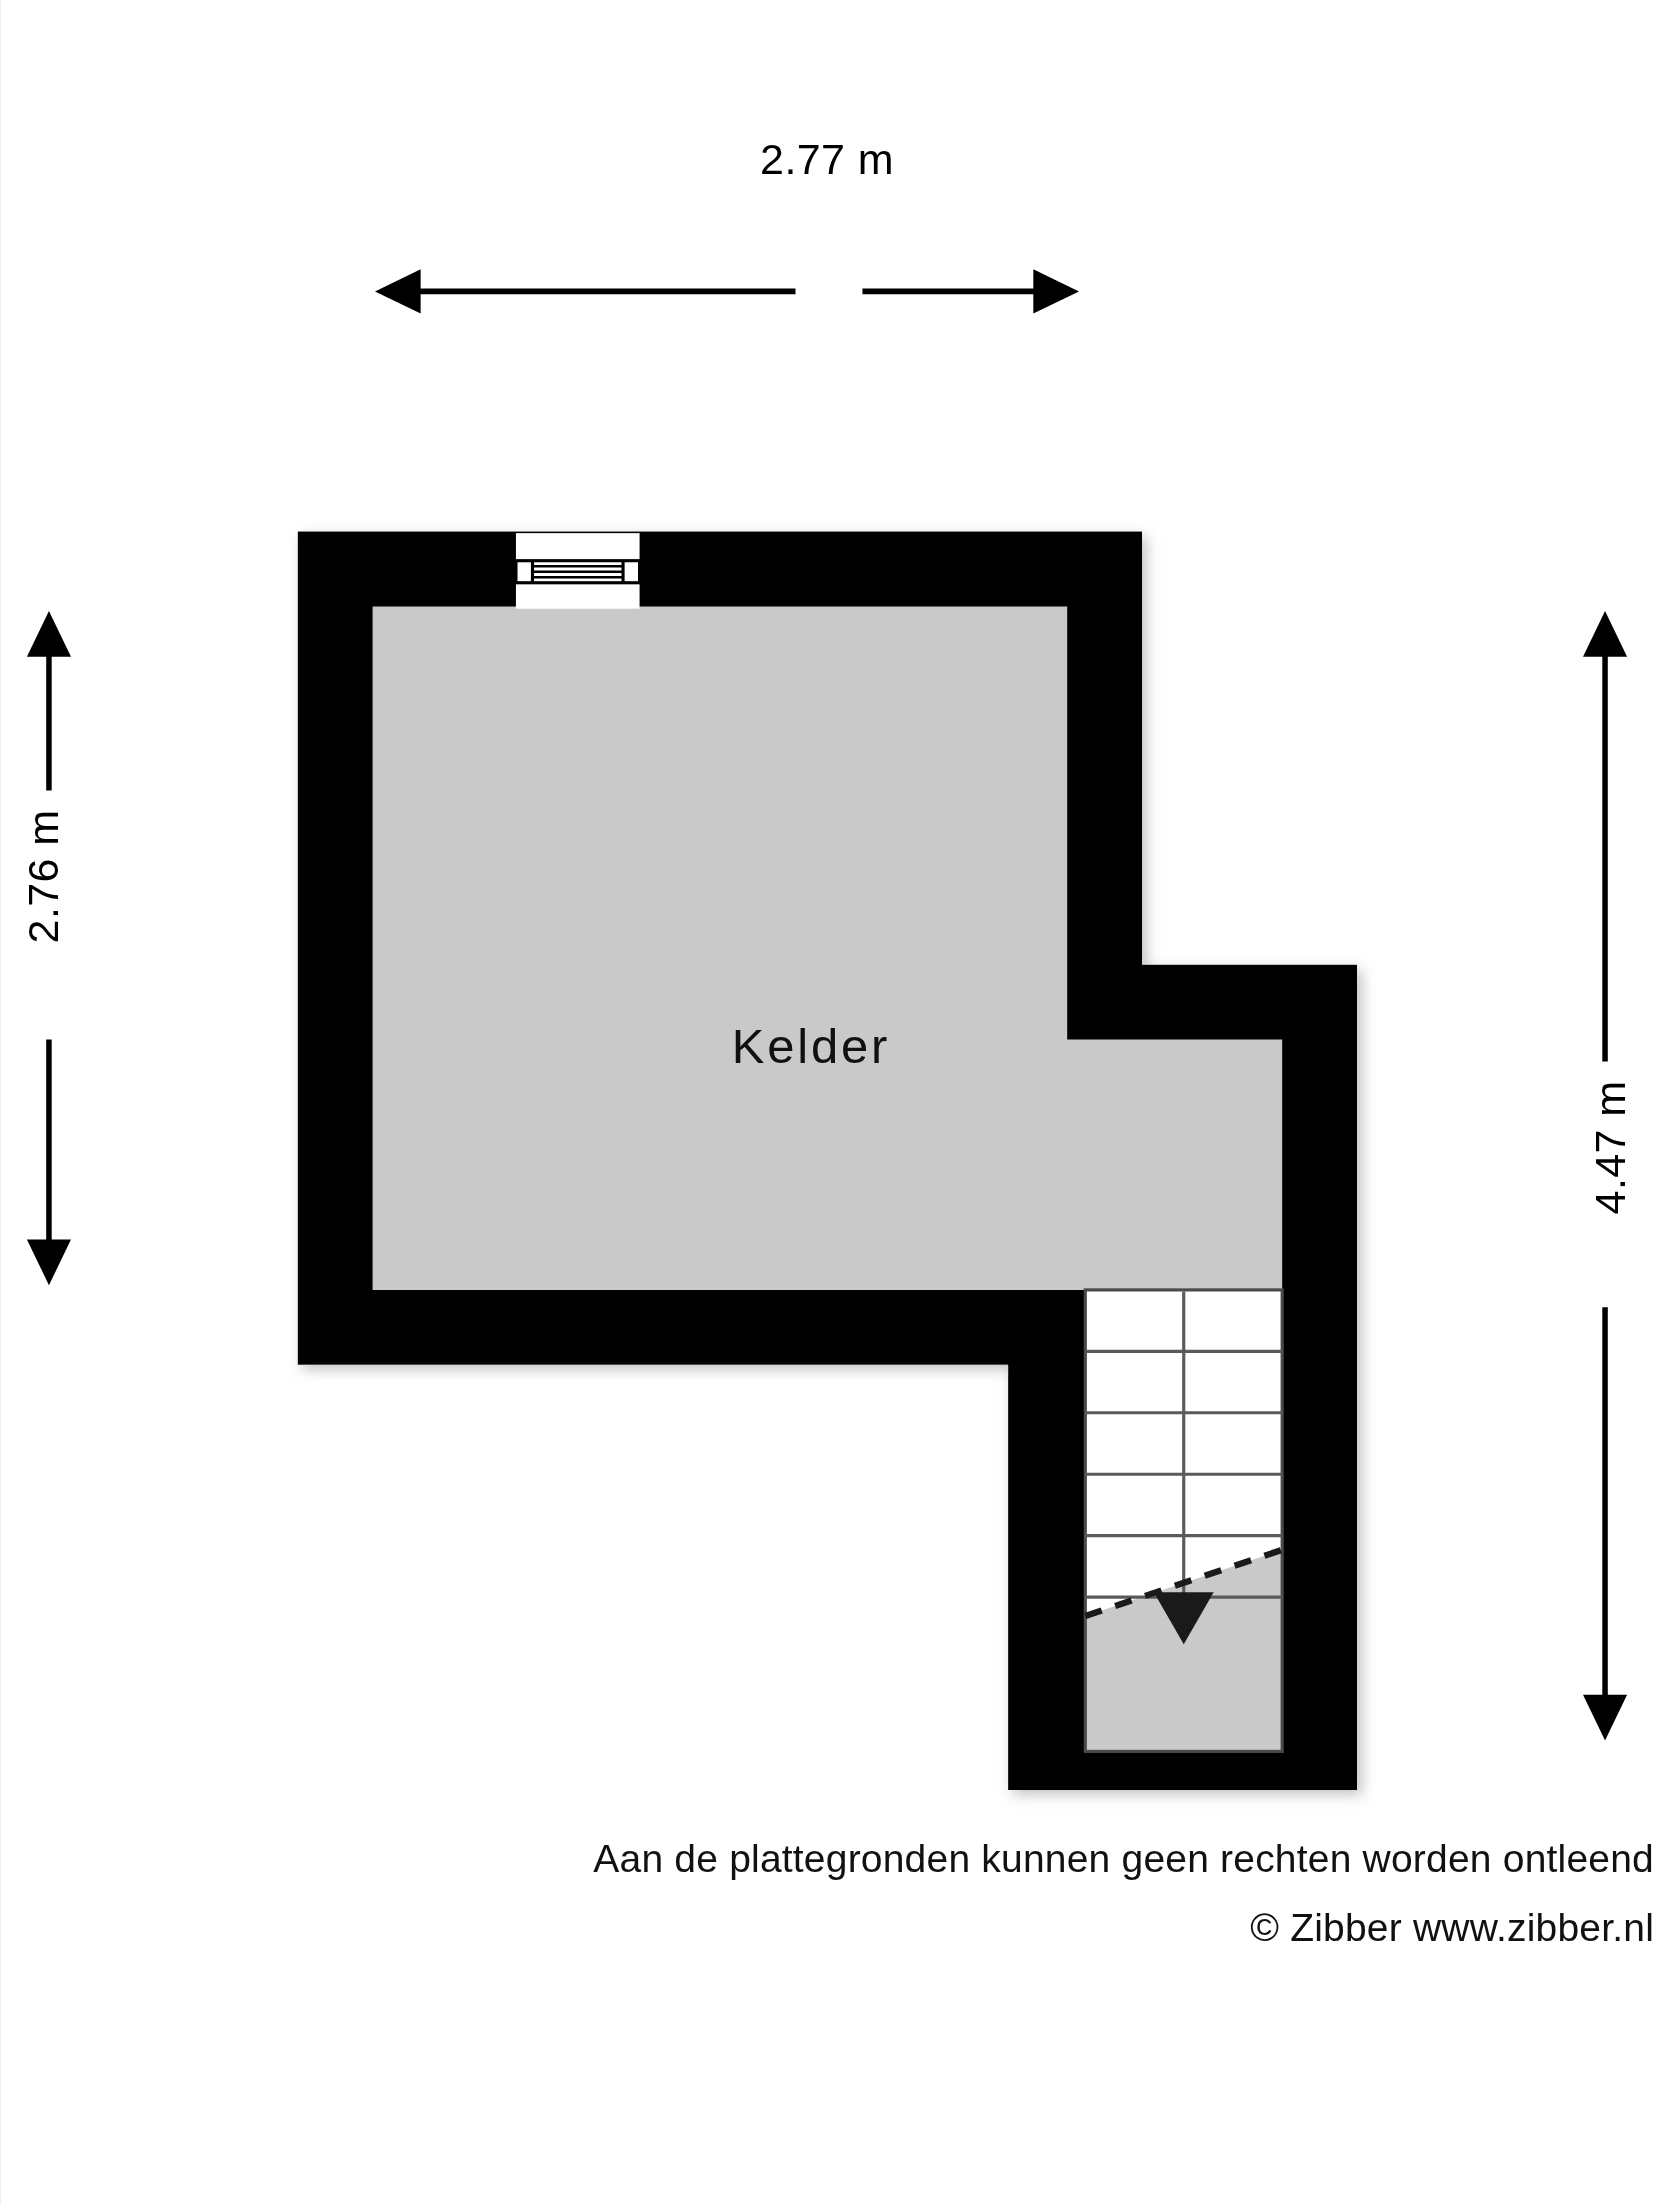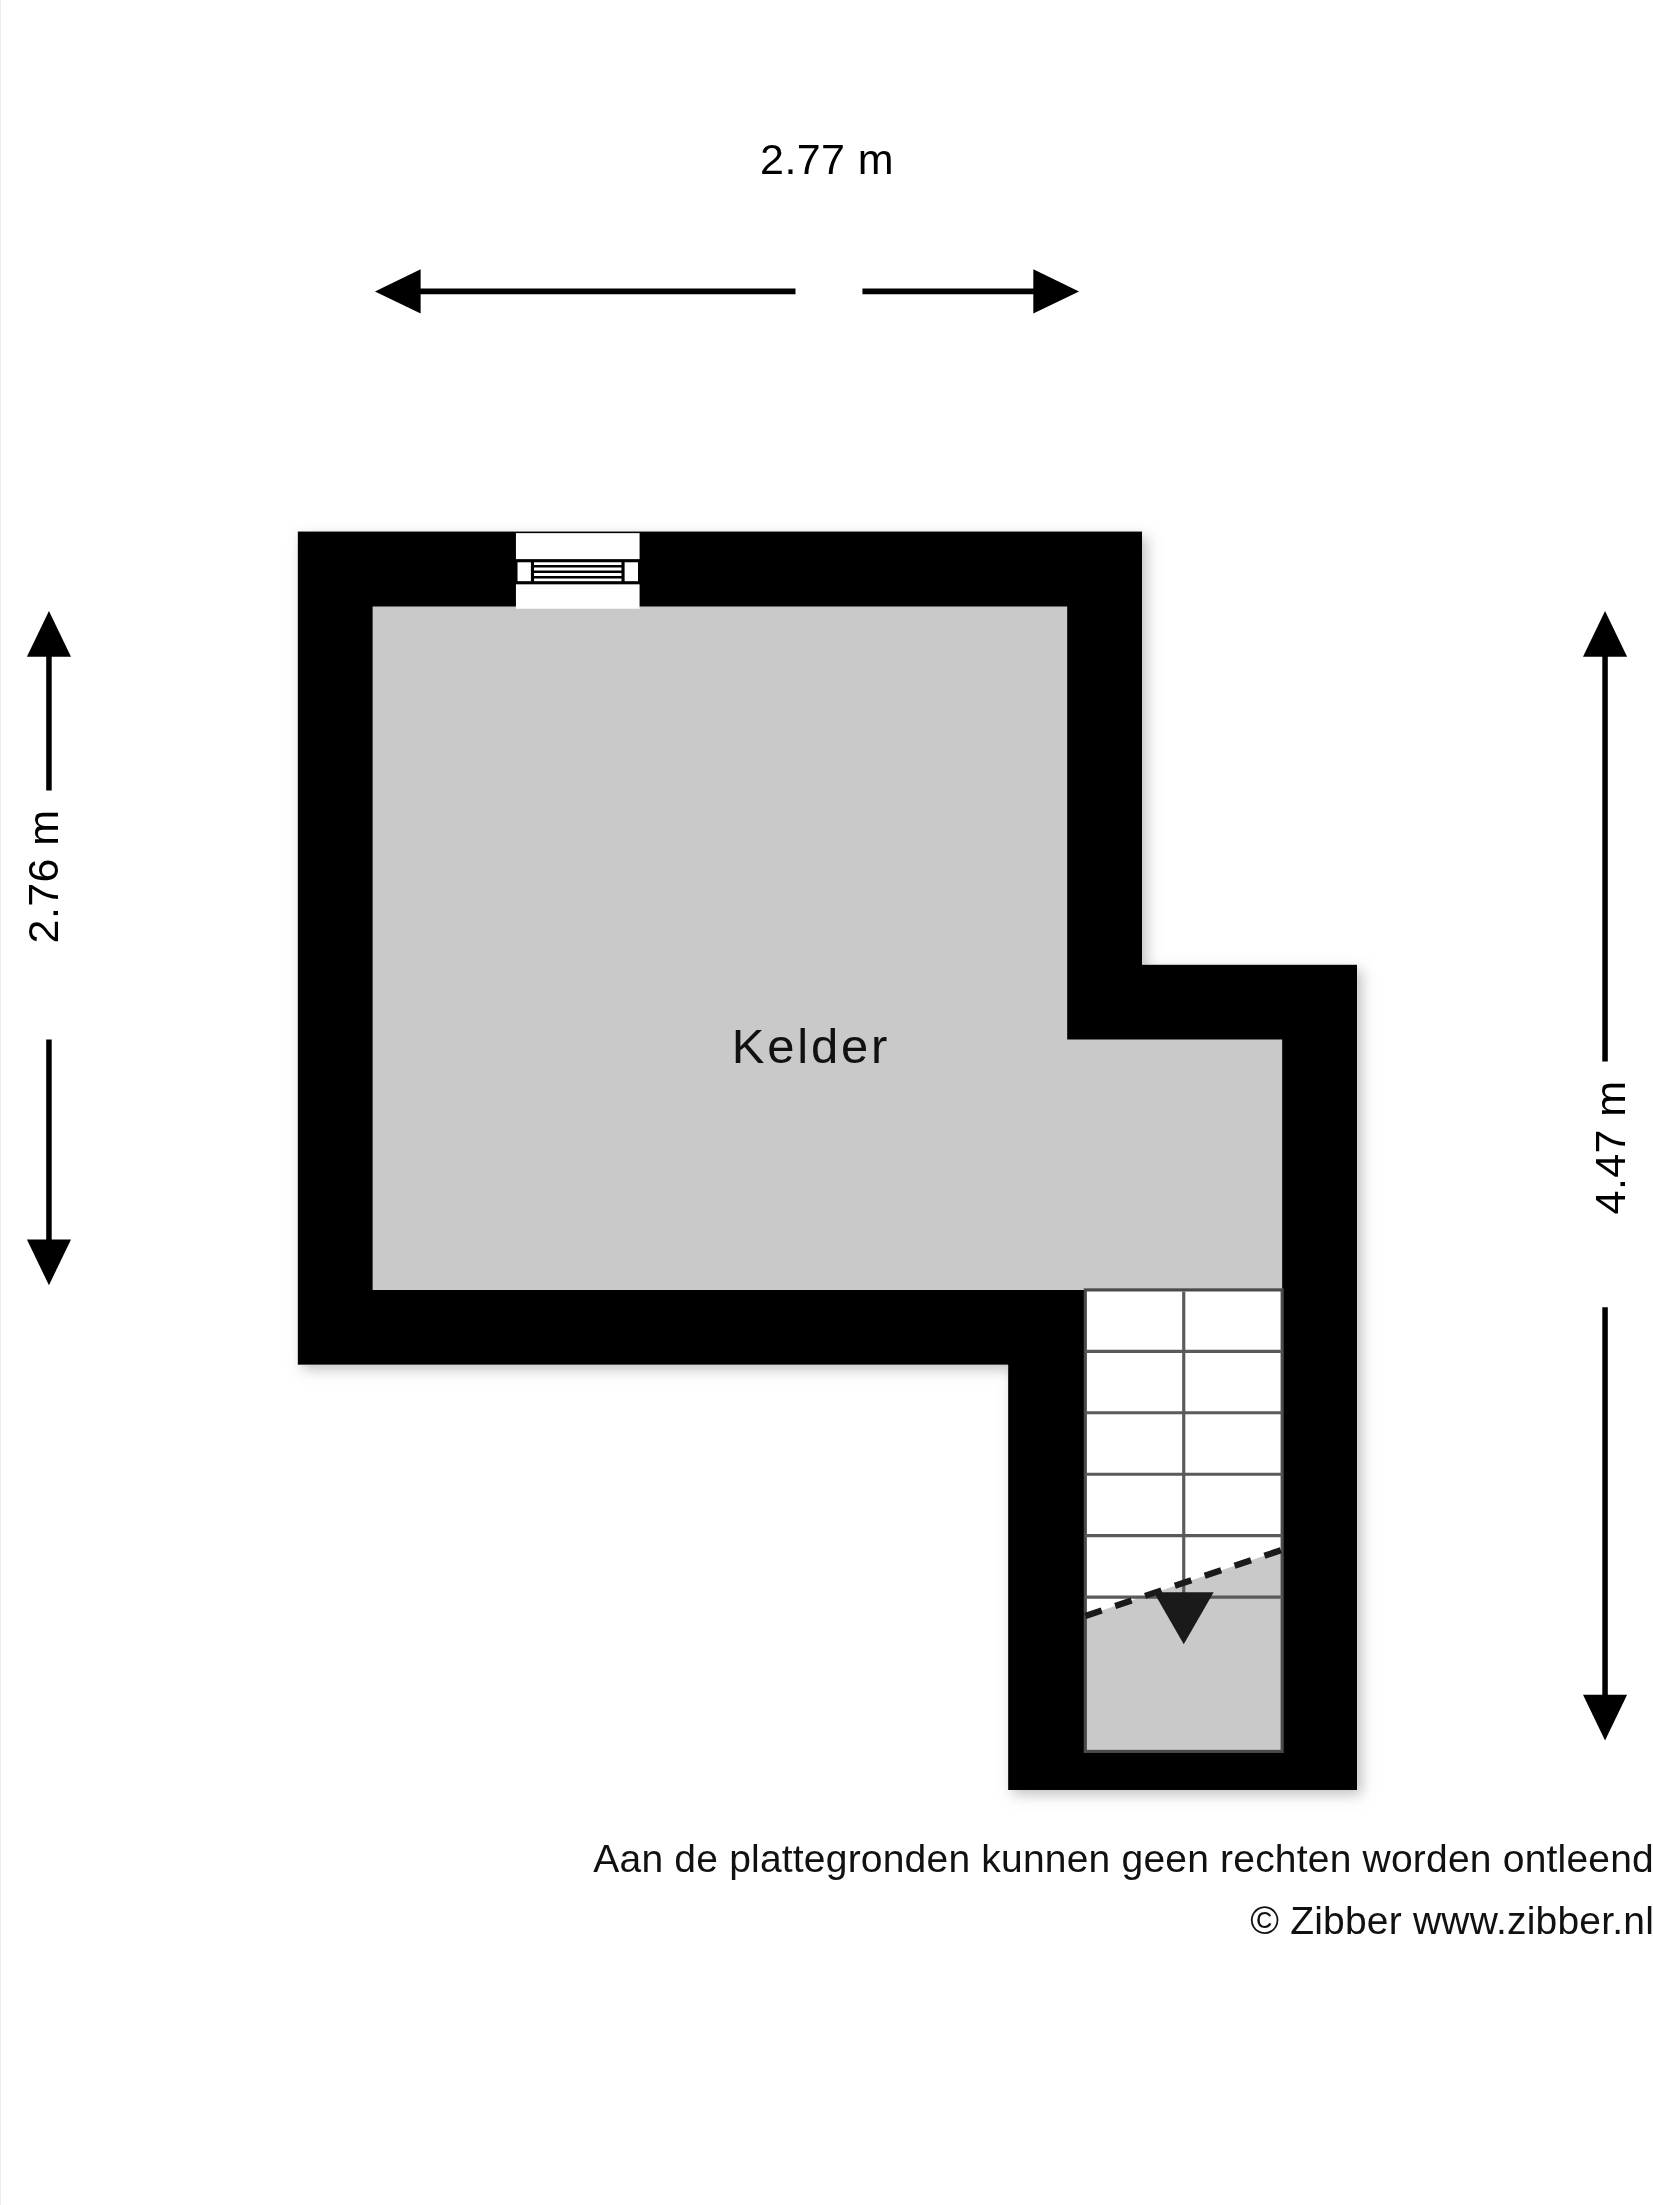--- a/index.html
+++ b/index.html
@@ -16,21 +16,21 @@
     font-family: "Liberation Sans", sans-serif;
     color: #000000;
     -webkit-font-smoothing: antialiased;
   }
 
   #floorplan-page {
     position: absolute;
     inset: 0;
     width: 1356px;
     height: 2205px;
-    background: #4d7c0f;
+    background: #ec4899;
   }
 
   
   #plan-stage {
     position: absolute;
     left: 0;
     top: 0;
     width: 1654px;
     height: 2205px;
     display: block;
@@ -114,21 +114,21 @@
   #plan-footer .footer-line {
     font-family: "Liberation Sans", sans-serif;
     font-size: 39px;
     font-weight: 400;
     color: #111111;
     line-height: 1.26;
     letter-spacing: 0.2px;
     white-space: nowrap;
   }
   #plan-footer .footer-line-2 {
-    margin-top: 13px;
+    margin-top: 20px;
   }
 </style>
 </head>
 <body>
 
 <div id="floorplan-page">
 
   <svg id="plan-stage" viewBox="0 0 2100 2800" width="1654" height="2205" xmlns="http://www.w3.org/2000/svg">
 
     <defs>

